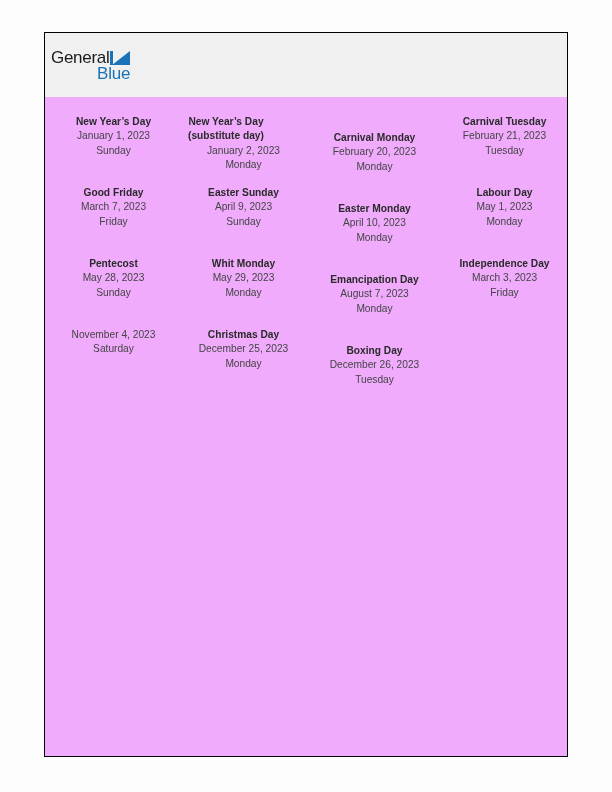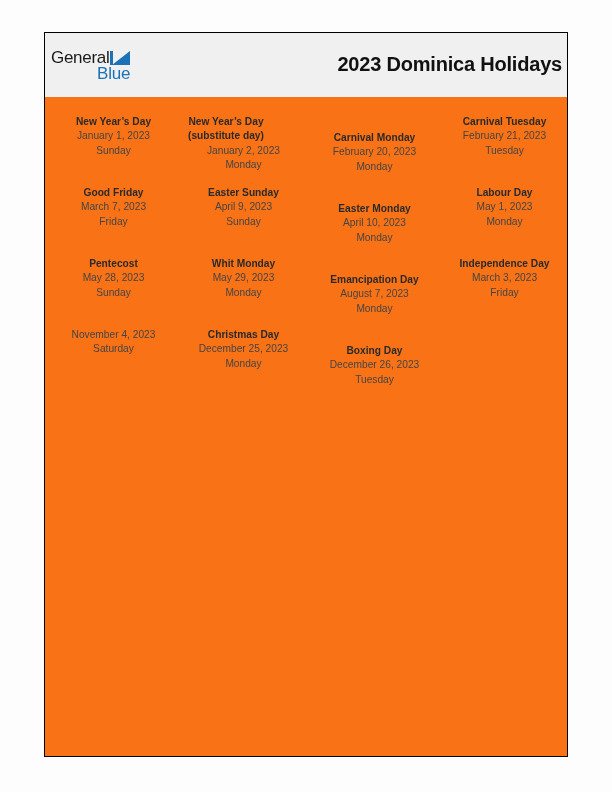--- a/index.html
+++ b/index.html
@@ -14,21 +14,21 @@
       overflow: hidden;
       font-family: "Liberation Sans", sans-serif;
     }
     .page-frame {
       position: absolute;
       left: 44px;
       top: 32px;
       width: 522px;
       height: 723px;
       border: 1px solid #000;
-      background: #f97316;
+      background: #f0abfc;
       box-sizing: content-box;
     }
     .header-band {
       position: absolute;
       left: 0;
       top: 0;
       width: 522px;
       height: 64px;
       background: #f0f0f0;
     }
@@ -119,21 +119,20 @@
 <body>
 
 <div class="page-frame">
   <div class="header-band">
     <div class="logo">
       <span class="logo-general">General</span>
       <span class="logo-bar"></span>
       <span class="logo-triangle"></span>
       <span class="logo-blue">Blue</span>
     </div>
-    <div class="page-title">2023 Dominica Holidays</div>
   </div>
 
   <div class="grid">
     <div class="row">
       <div class="cell c0">
         <div class="name">New Year’s Day</div>
         <div class="date">January 1, 2023</div>
         <div class="weekday">Sunday</div>
       </div>
       <div class="cell c1">

